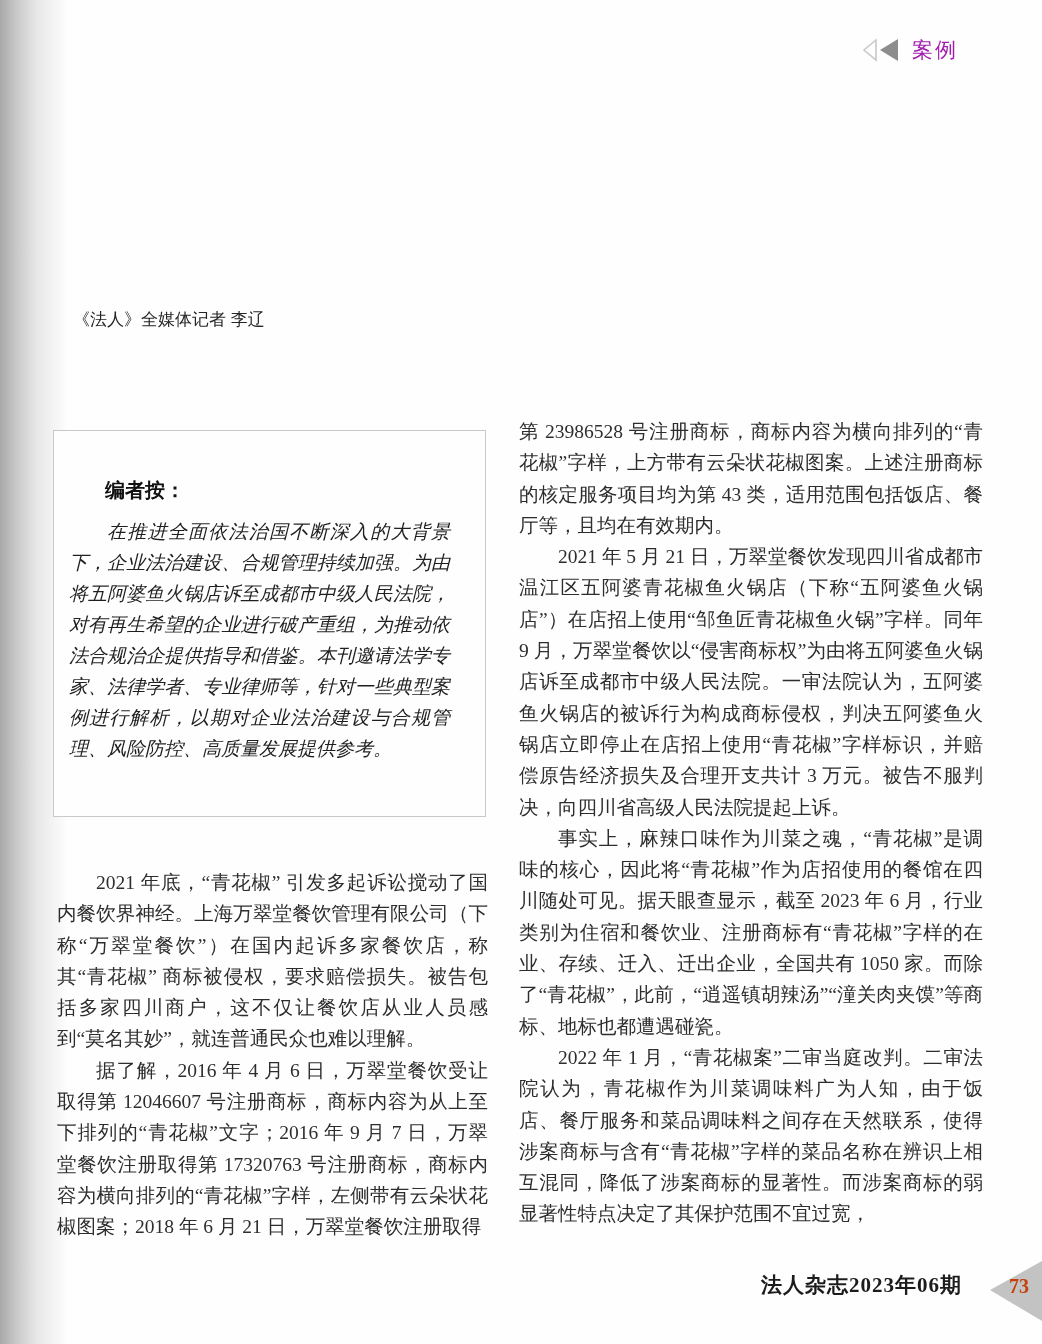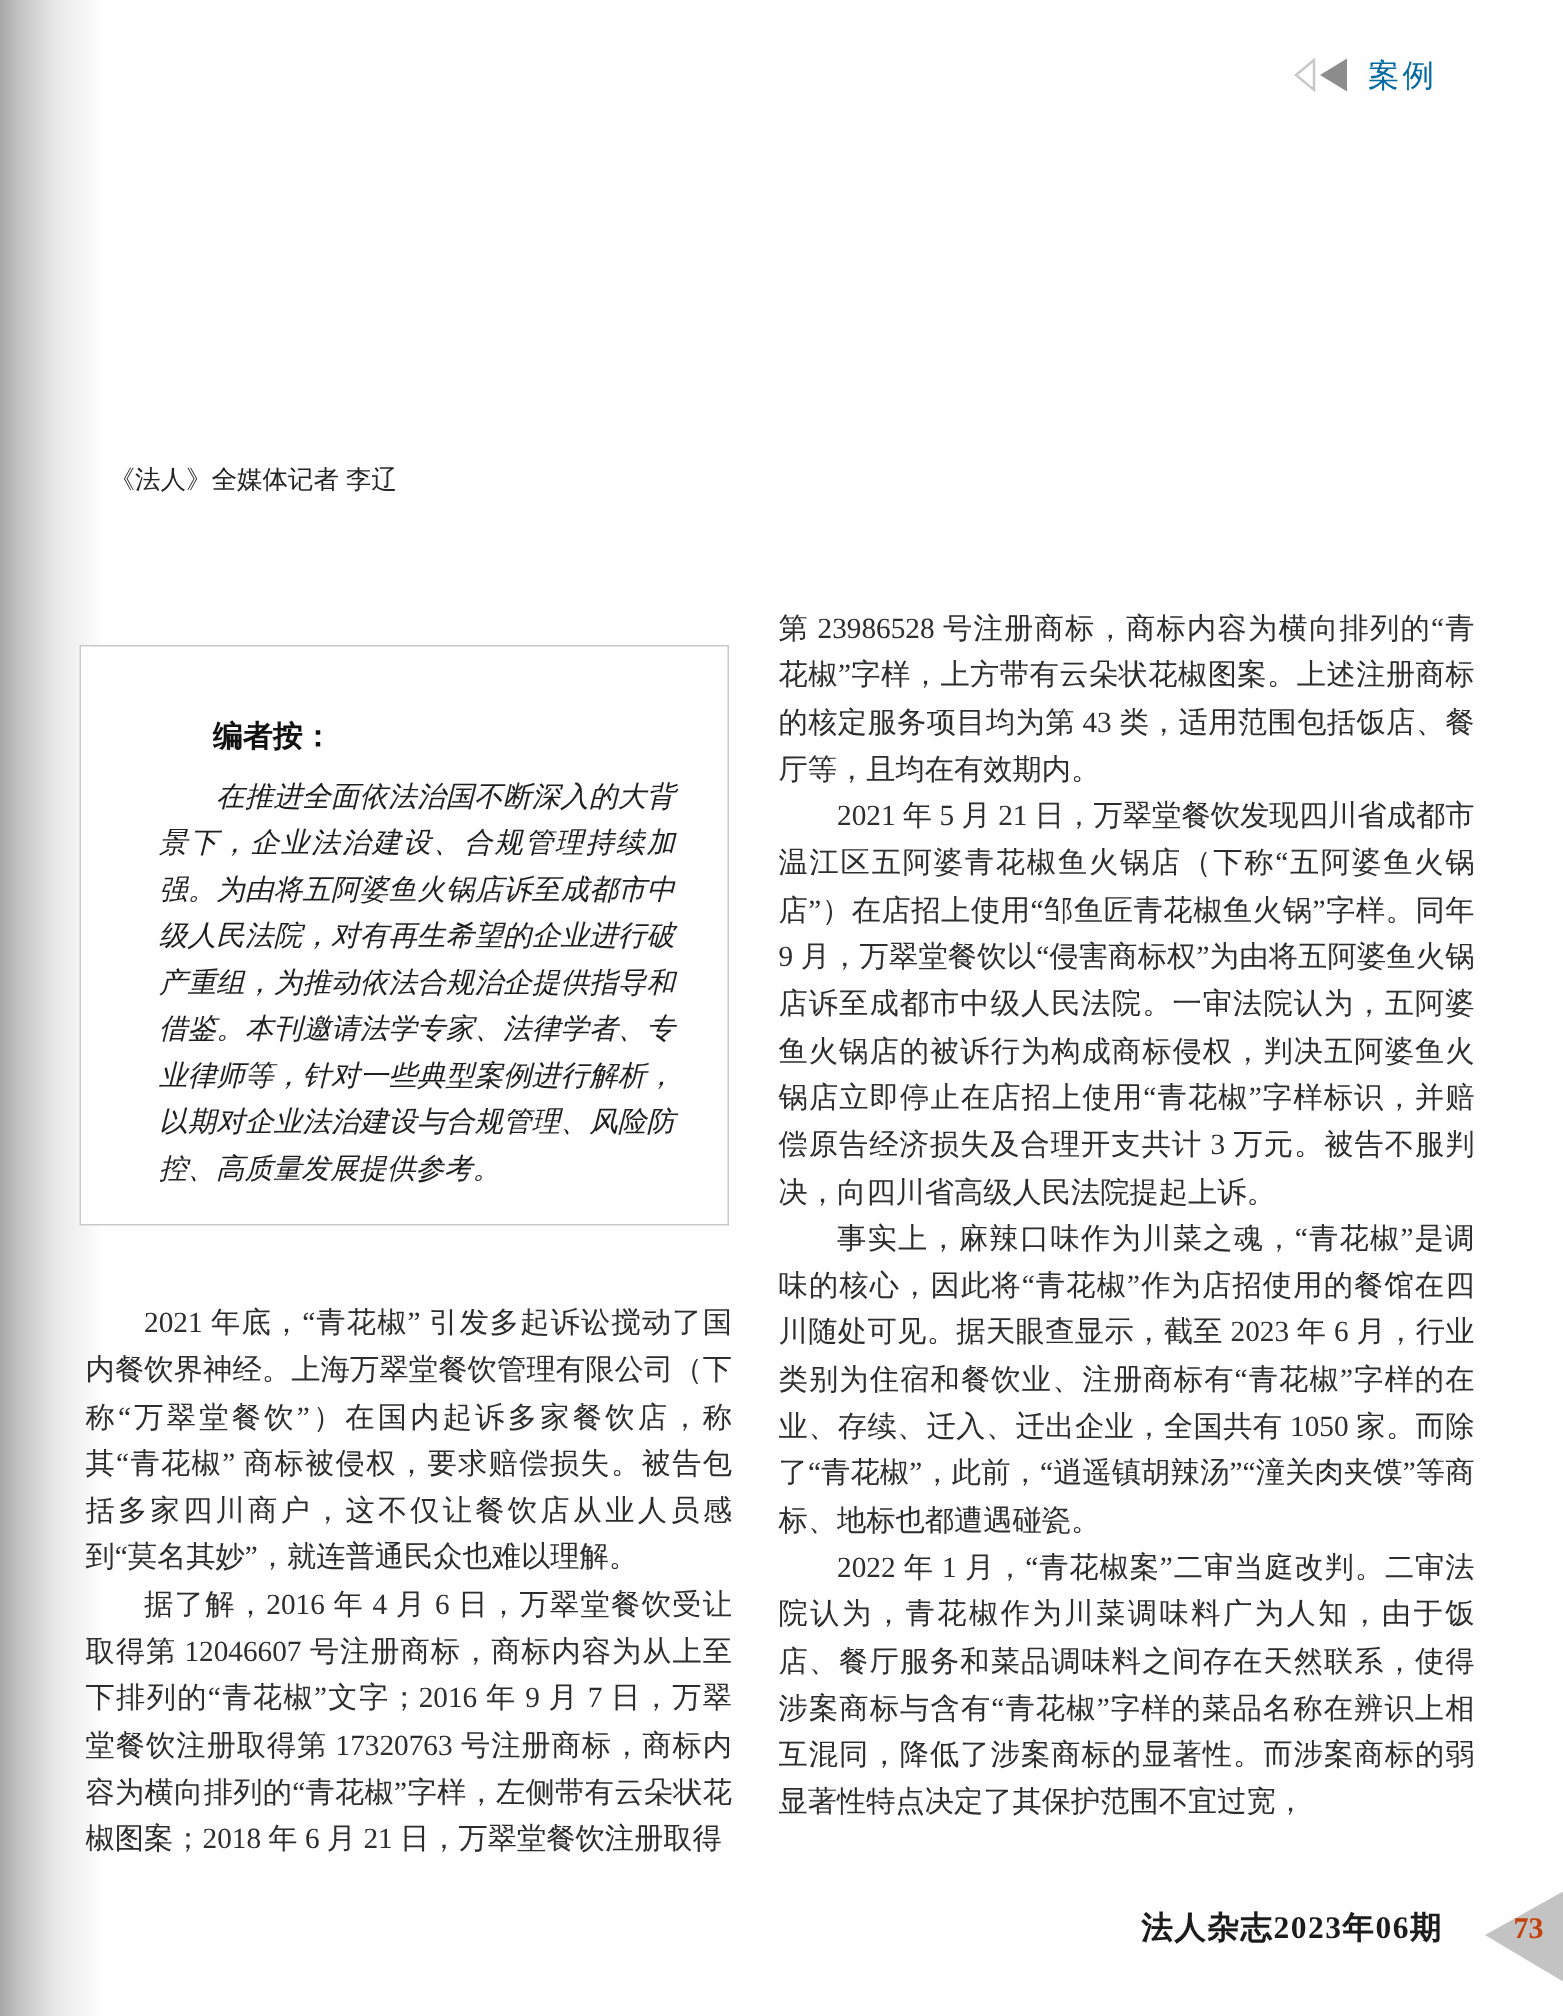--- a/index.html
+++ b/index.html
@@ -22,21 +22,21 @@
     background: linear-gradient(to right, #a8a8a8 0%, #c6c6c6 22%, #e8e8e8 55%, rgba(255,255,255,0) 100%);
     pointer-events: none;
   }
   .case-header {
     position: absolute;
     top: 36px;
     right: 84px;
     display: flex;
     align-items: center;
     gap: 9px;
-    color: #0369a1;
+    color: #a21caf;
     font-size: 21px;
     font-family: "Liberation Sans", "DejaVu Sans", sans-serif;
     letter-spacing: 2px;
   }
   .case-header svg { display: block; }
   .article-title {
     position: absolute;
     left: 56px;
     top: 184px;
     width: 930px;
@@ -59,42 +59,42 @@
     color: #252525;
   }
   .editor-box {
     position: absolute;
     left: 53px;
     top: 430px;
     width: 433px;
     height: 387px;
     border: 1px solid #c9c9c9;
     box-sizing: border-box;
-    padding: 46px 35px 0 52px;
+    padding: 46px 35px 0 15px;
     background: #fefefe;
   }
   .editor-heading {
     margin: 0 0 12px 36px;
     font-family: "Liberation Sans", "DejaVu Sans", sans-serif;
     font-weight: bold;
     font-size: 20px;
     color: #111111;
   }
   .editor-body {
     margin: 0;
     font-style: italic;
     font-size: 19px;
     line-height: 31px;
     text-align: justify;
     text-indent: 2em;
     color: #1f1f1f;
   }
   .column { position: absolute; }
   .col-left  { left: 57px;  top: 867px; width: 431px; }
-  .col-right { left: 519px; top: 404px; width: 464px; font-family: Liberation Serif, serif; }
+  .col-right { left: 519px; top: 416px; width: 464px; font-family: Liberation Serif, serif; }
   .body-para {
     margin: 0;
     font-size: 19.5px;
     line-height: 31.3px;
     text-align: justify;
     text-indent: 2em;
     color: #2d2d2d;
   }
   .no-indent { text-indent: 0; }
   .footer-journal {

